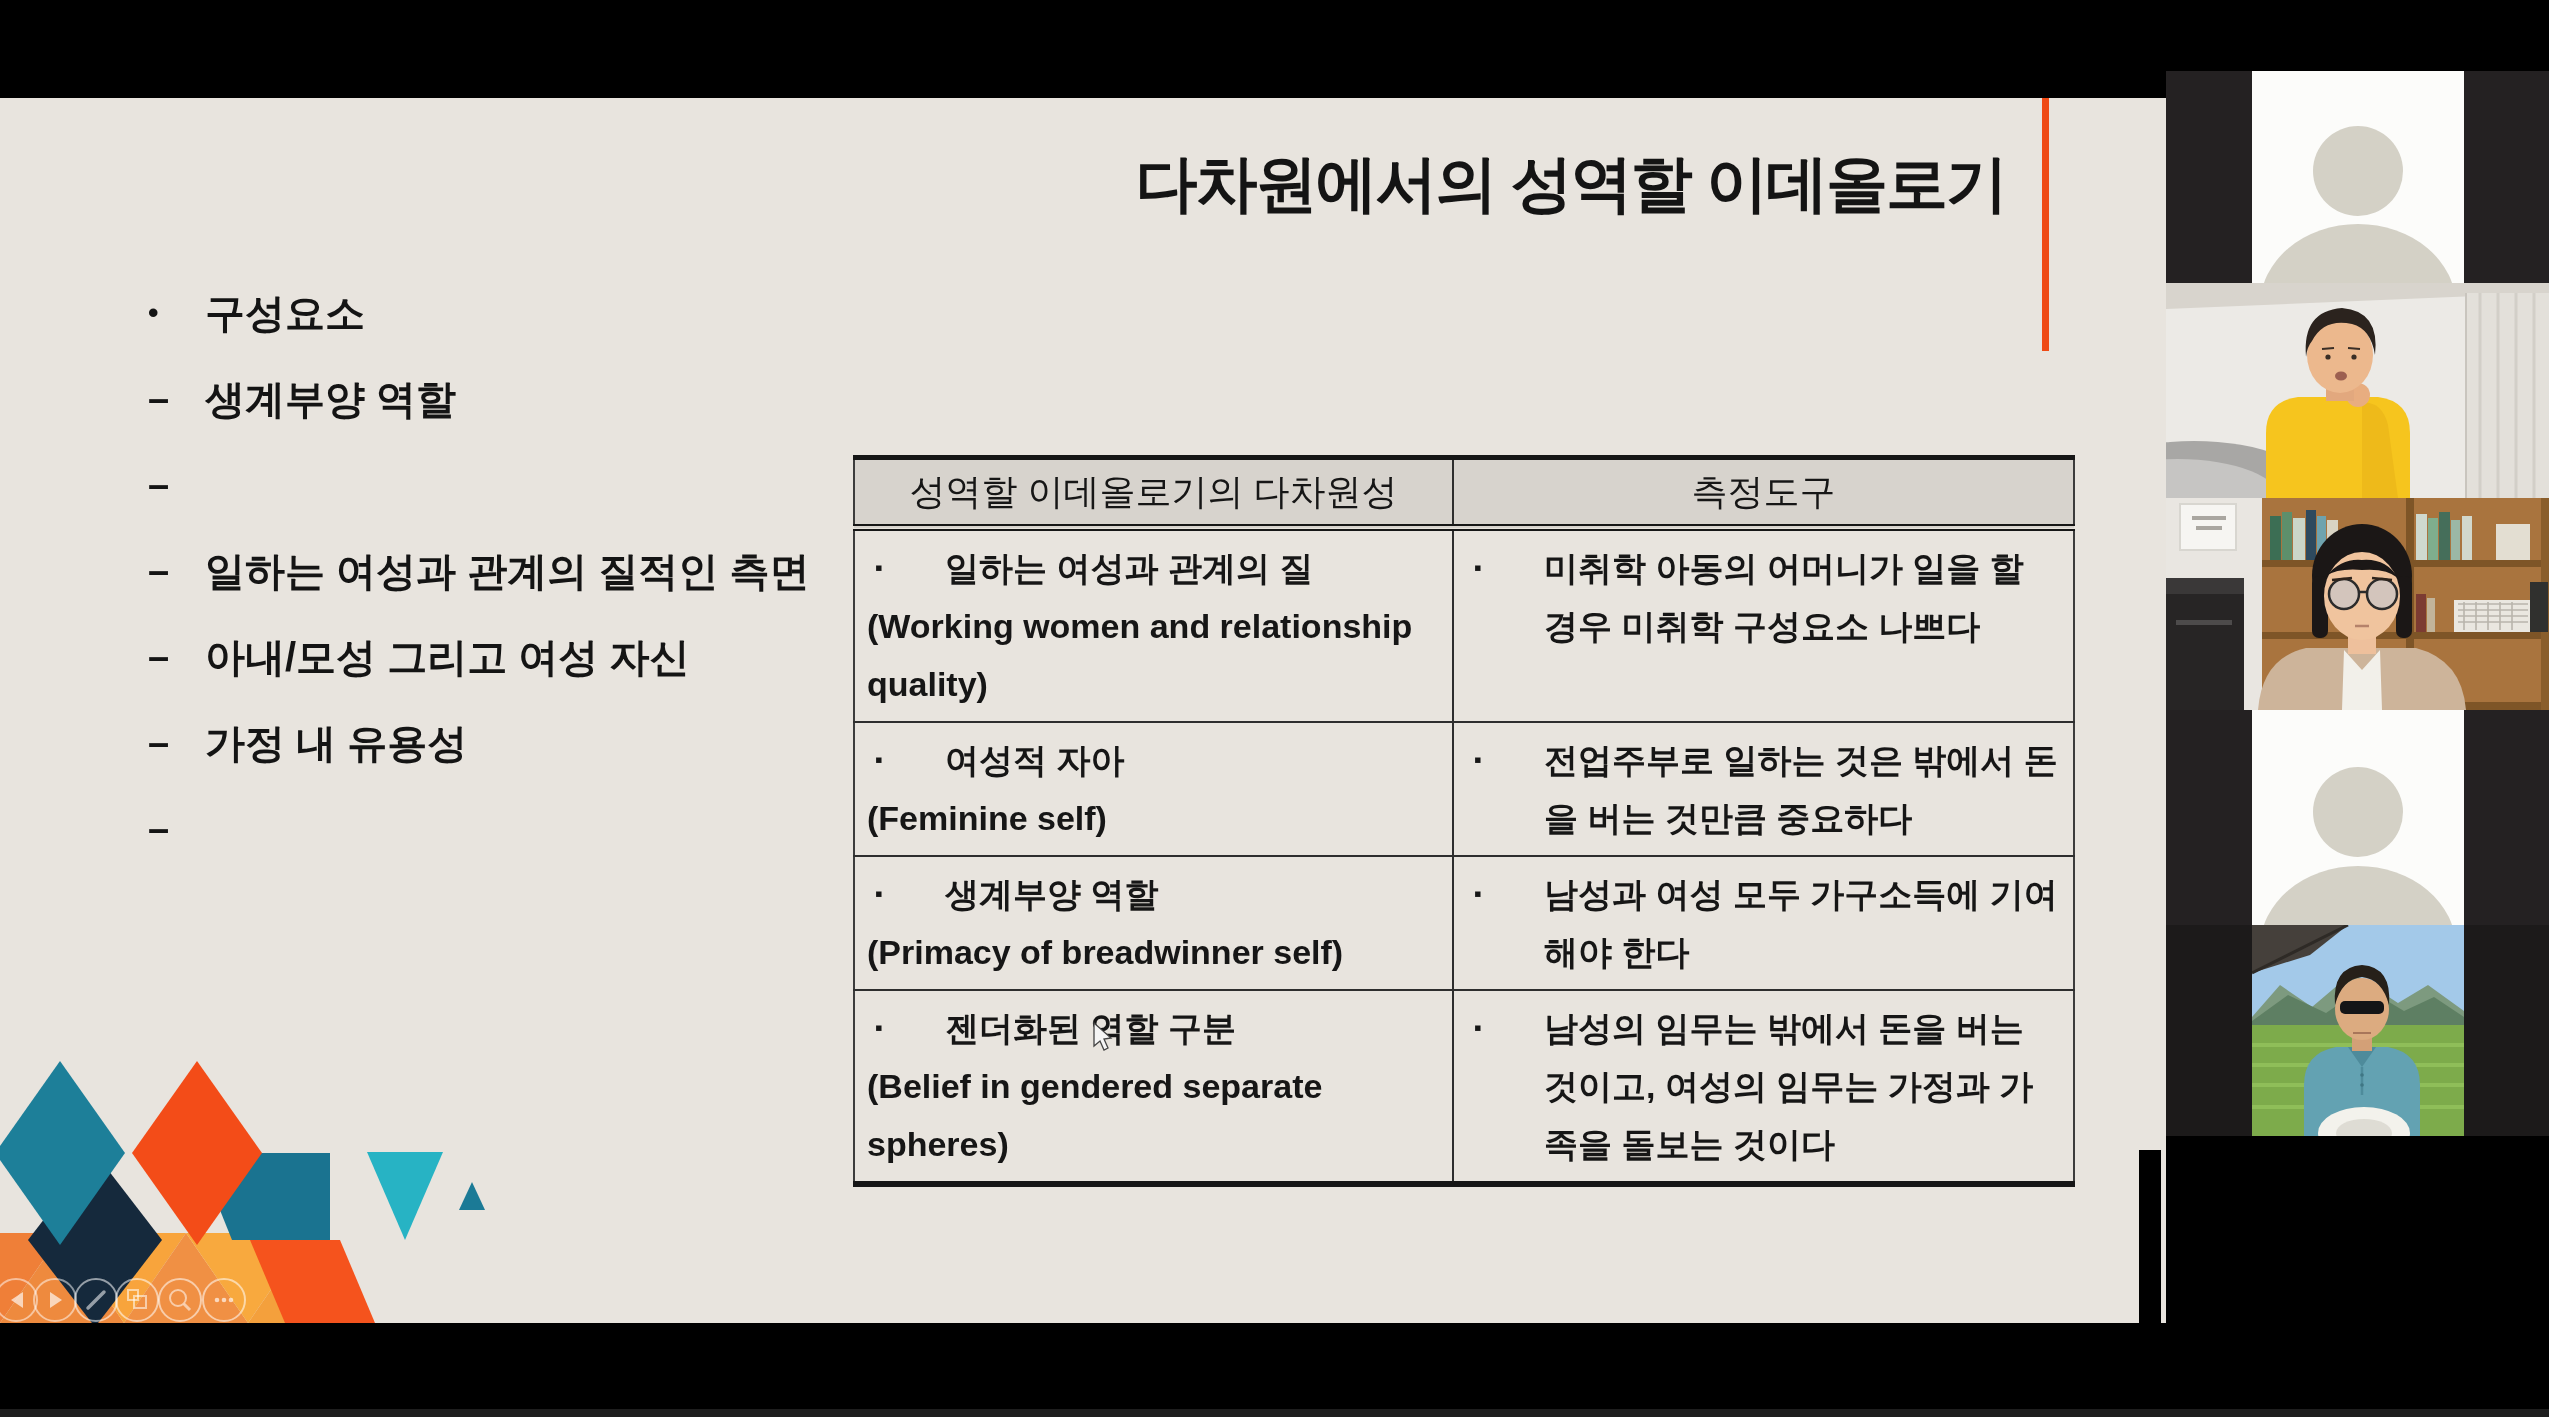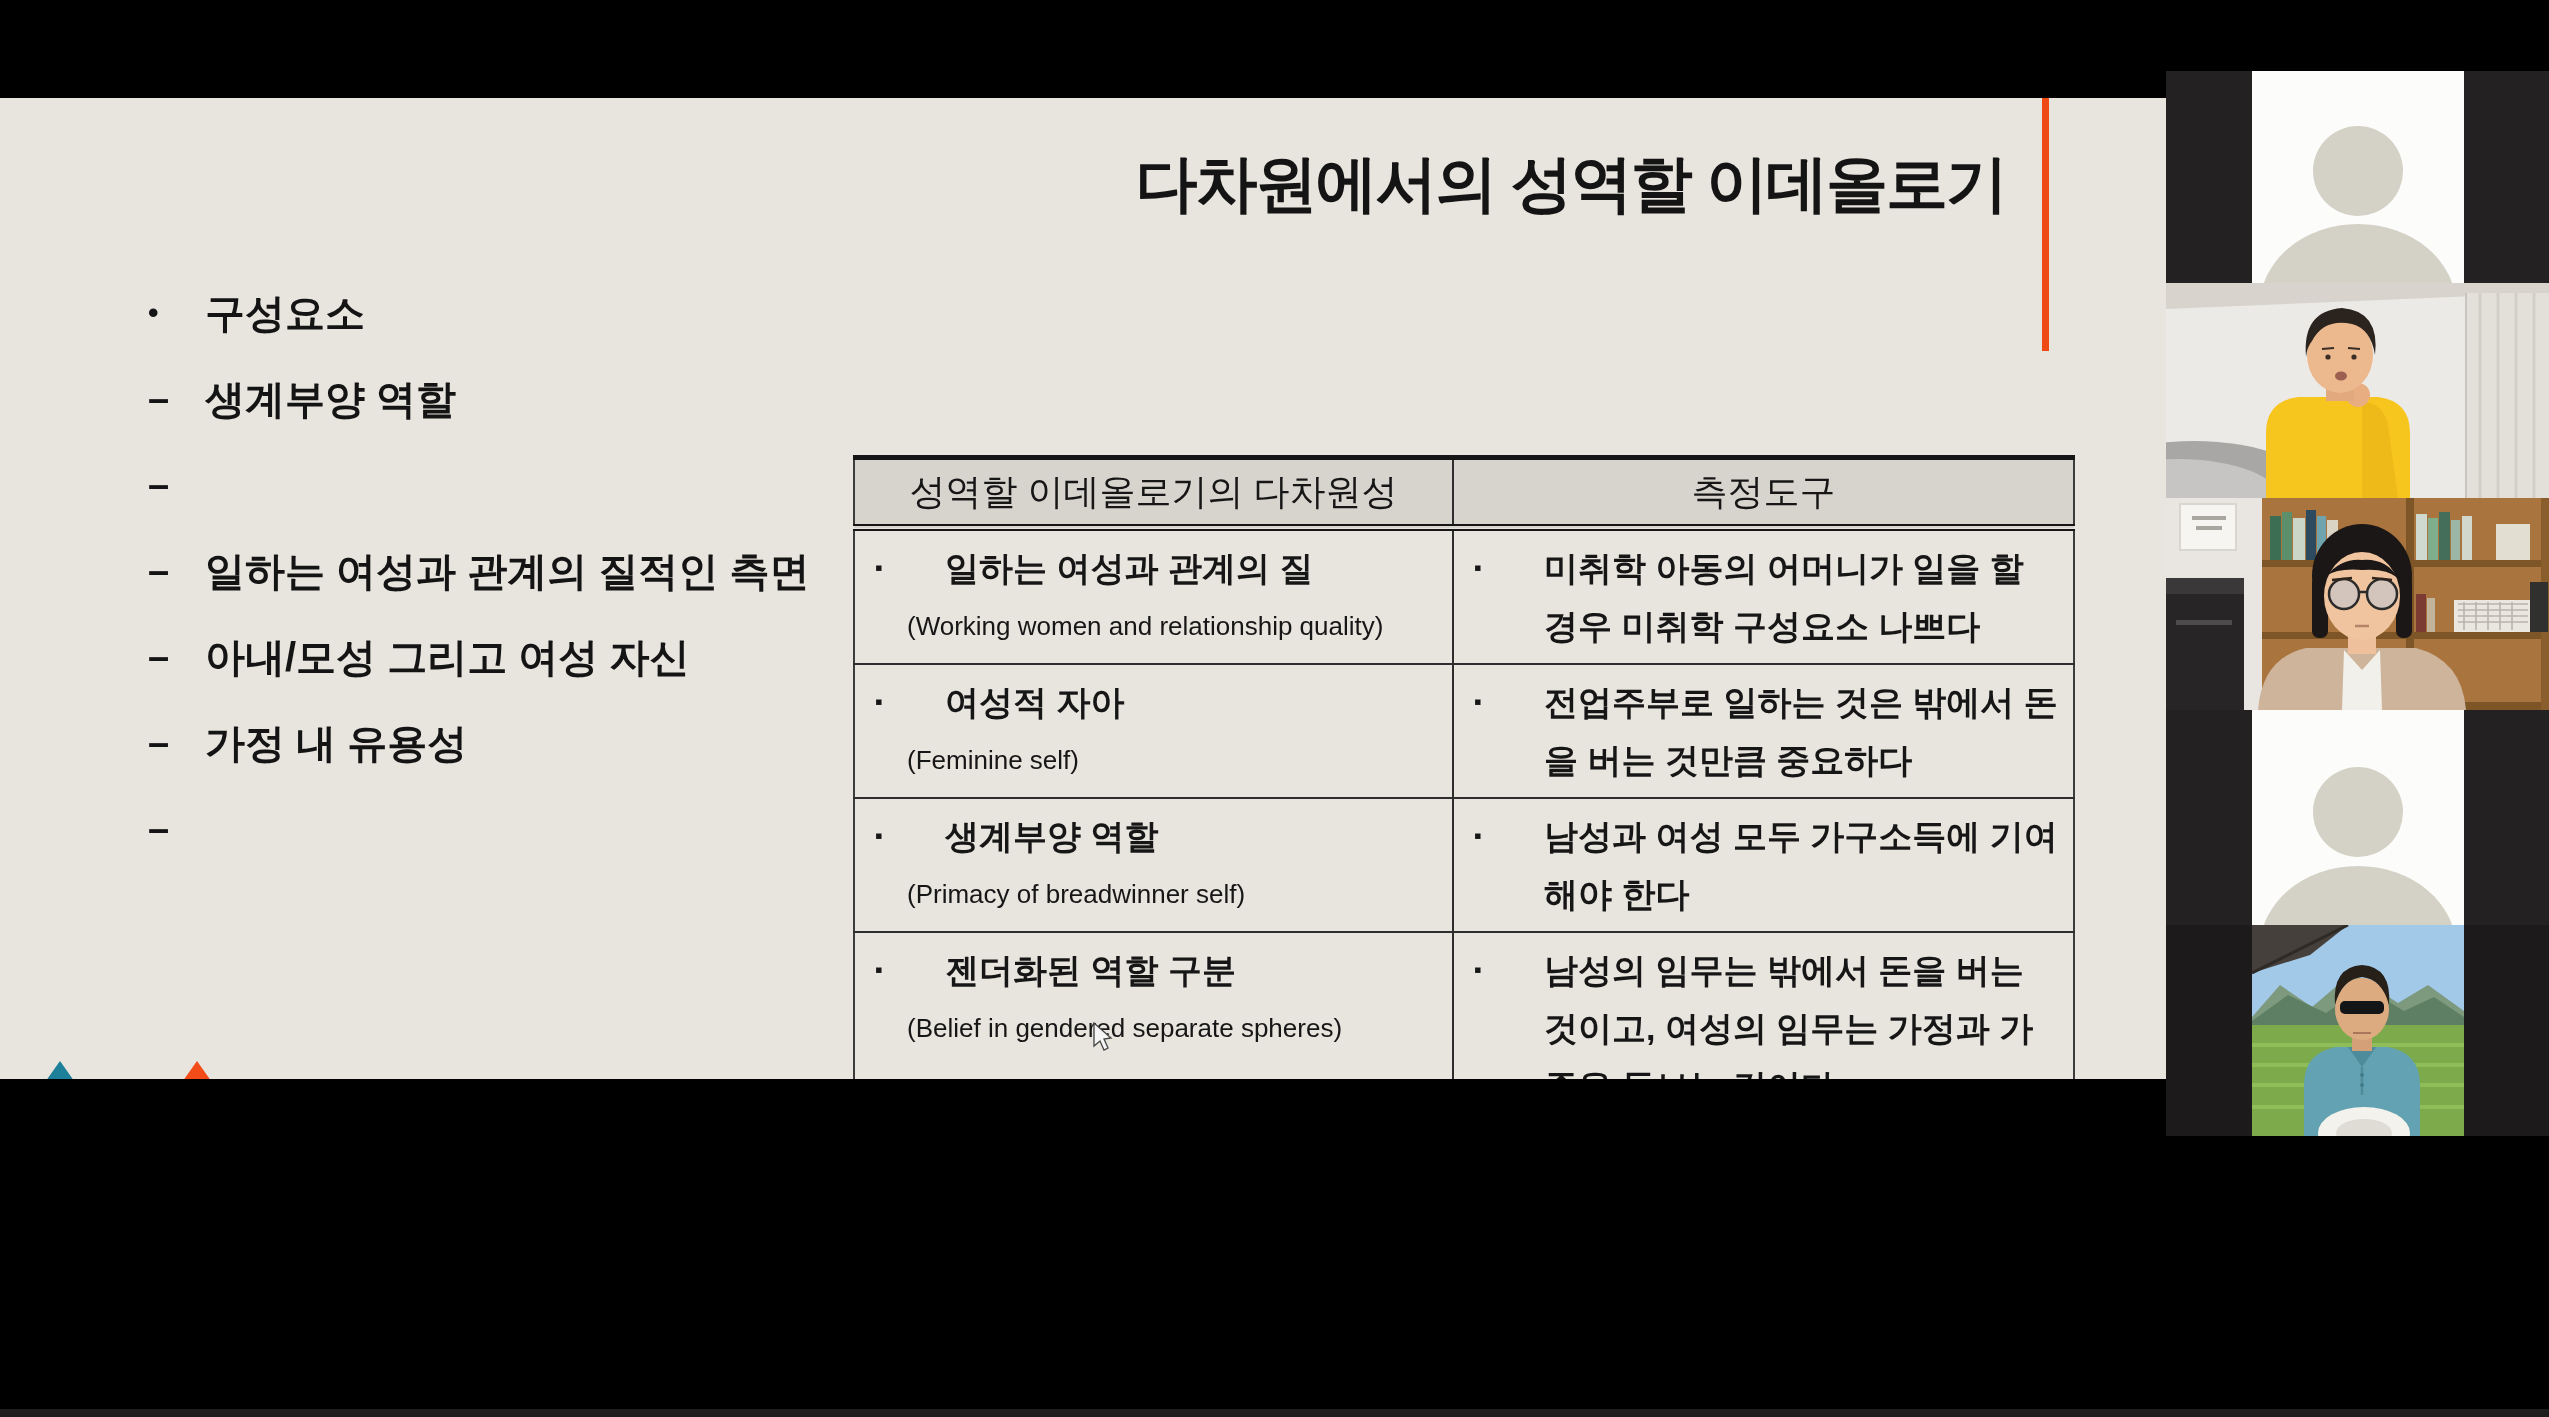--- a/index.html
+++ b/index.html
@@ -1,20 +1,20 @@
 <!DOCTYPE html>
 <html><head>
 <meta charset="utf-8">
 <style>
   html,body{margin:0;padding:0;background:#000;}
   .screen{position:relative;width:2549px;height:1417px;background:#000;overflow:hidden;
           font-family:"Liberation Sans","DejaVu Sans",sans-serif;color:#161616;}
 
   
-  .slide{position:absolute;left:0;top:98px;width:2166px;height:981px;background:#e8e4de;overflow:hidden;}
+  .slide{position:absolute;left:0;top:98px;width:2166px;height:1225px;background:#e8e4de;overflow:hidden;}
   .slide-title{position:absolute;top:44px;right:160px;font-size:62px;font-weight:700;
                letter-spacing:-2px;white-space:nowrap;color:#141414;}
   .accent-line{position:absolute;left:2042px;top:0px;width:7px;height:253px;background:#ef4a15;}
 
   .bullets{position:absolute;left:120px;top:172px;margin:0;padding:0;list-style:none;width:780px;}
   .bullets li{display:flex;align-items:center;height:86px;font-size:40px;font-weight:700;color:#141414;}
   .bullets .marker{width:57px;margin-left:28px;flex:0 0 auto;font-size:38px;}
   .bullets li:first-child .marker{font-size:30px;}
 
   table.dims{position:absolute;left:853px;top:357px;width:1220px;border-collapse:collapse;table-layout:fixed;
@@ -23,21 +23,21 @@
   table.dims col.c1{width:599px;} table.dims col.c2{width:621px;}
   table.dims th{background:#d7d3cd;height:62px;font-size:36px;font-weight:400;text-align:center;
                 border-bottom:7px double #161616;border-left:2px solid #2e2e2e;}
   table.dims th:first-child{border-left:none;}
   table.dims td{vertical-align:top;padding:8px 6px 8px 6px;border-top:2px solid #2e2e2e;
                 border-left:2px solid #2e2e2e;font-weight:700;}
   table.dims tr:first-child td{border-top:none;}
   table.dims td:first-child{border-left:none;}
   .ko-line,.measure{position:relative;padding-left:84px;font-size:34px;line-height:58px;}
   .sq{position:absolute;left:14px;top:0;font-size:22px;}
-  .en-line{font-size:26px;line-height:58px;padding-left:6px;font-weight:400;margin-left:40px;}
+  .en-line{font-size:34px;line-height:58px;padding-left:6px;font-weight:700;}
 
   .deco{position:absolute;left:0;top:955px;}
   .controls{position:absolute;left:0;top:1179px;}
   .corner-patch{position:absolute;left:2139px;top:1052px;width:22px;height:173px;background:#000;}
   .cursor{position:absolute;left:1093px;top:924px;}
 
   
   .sidebar{position:absolute;left:2166px;top:0;width:383px;height:1417px;background:#000;}
   .thumb{position:absolute;left:0;width:383px;overflow:hidden;background:#242122;}
   .thumb svg{display:block;}

